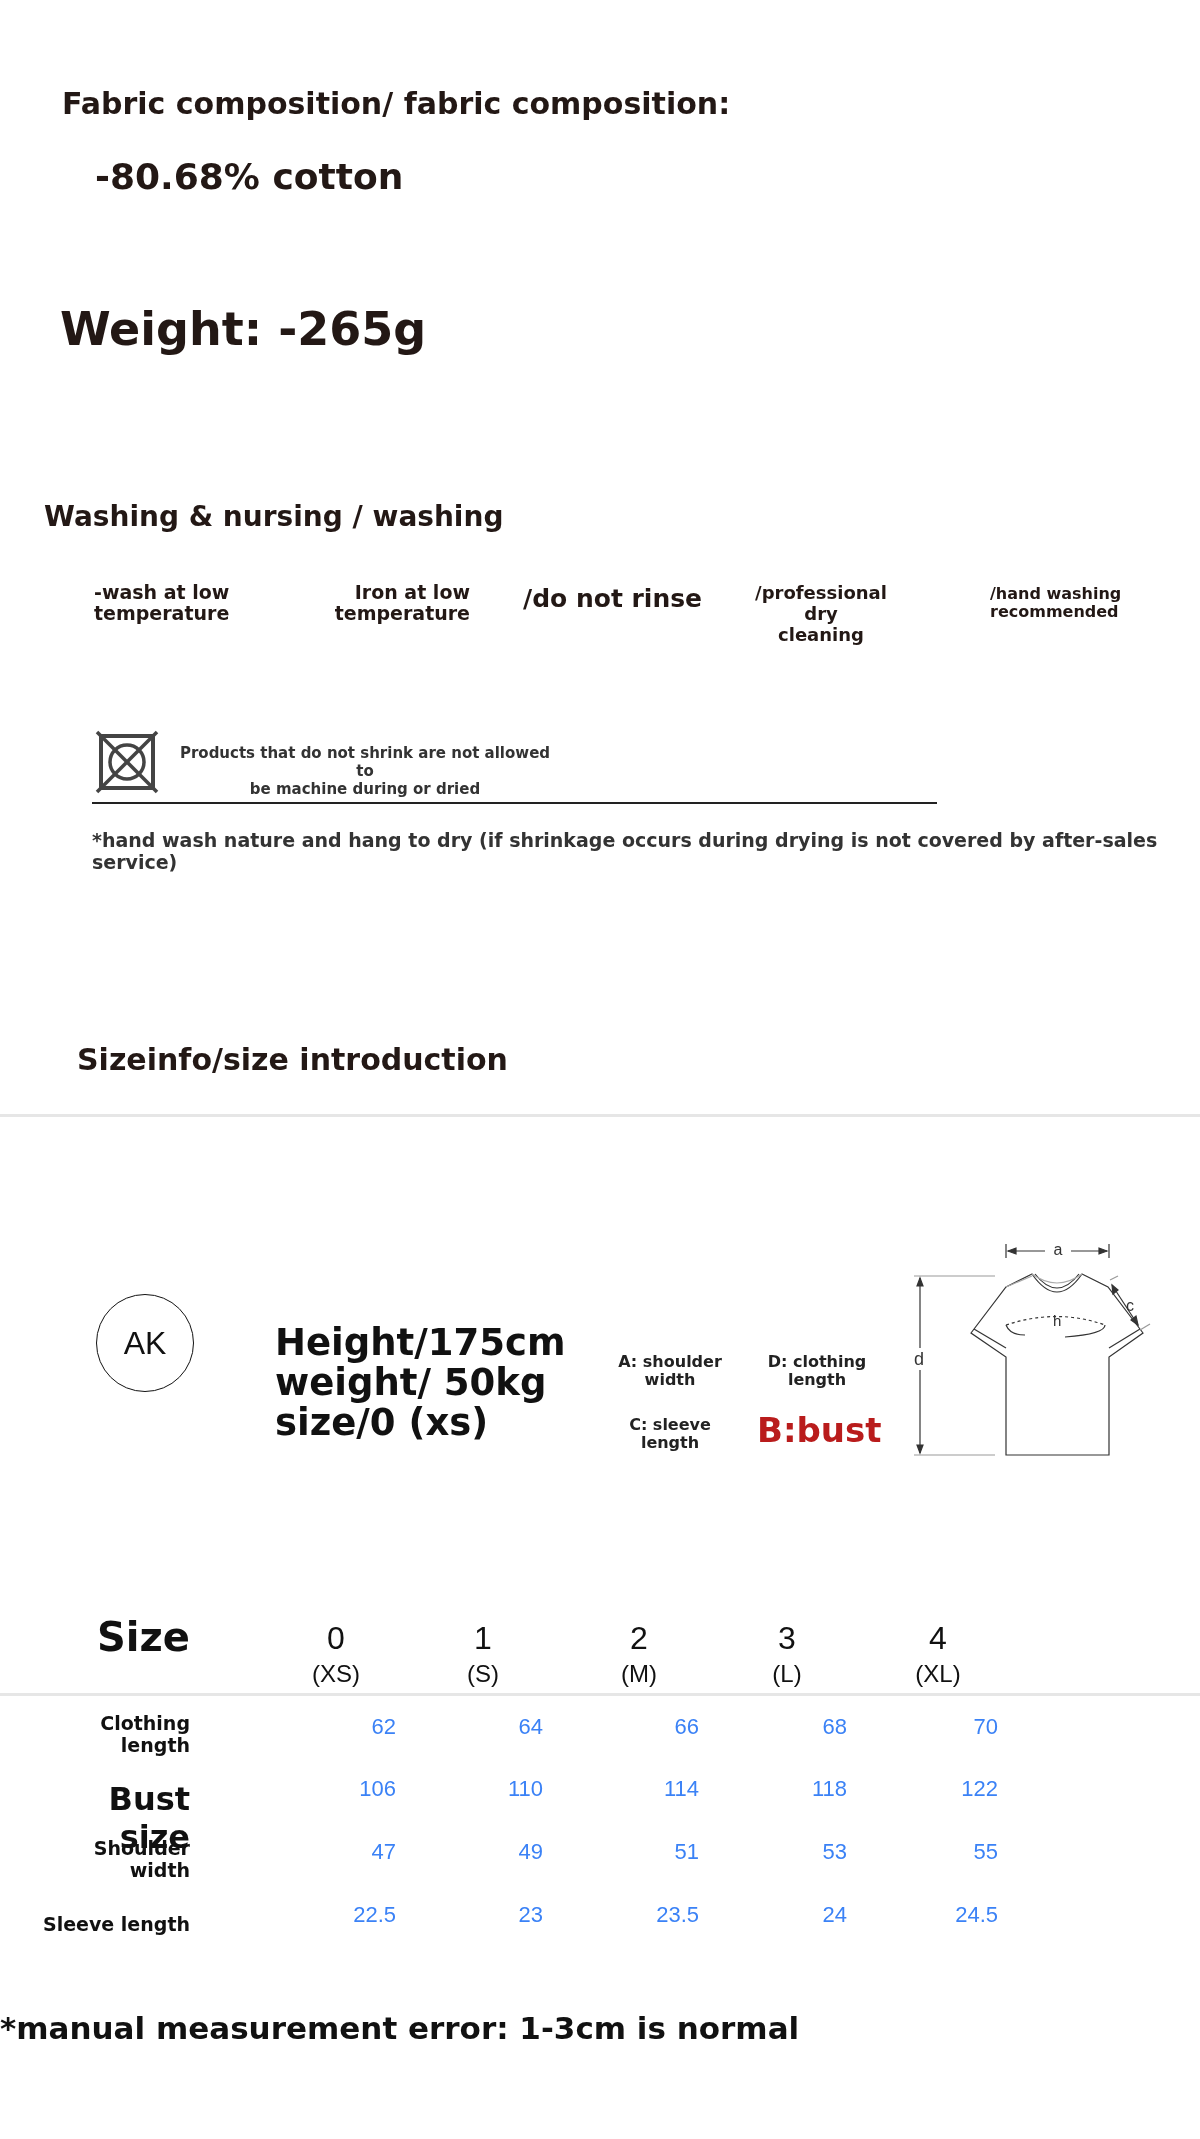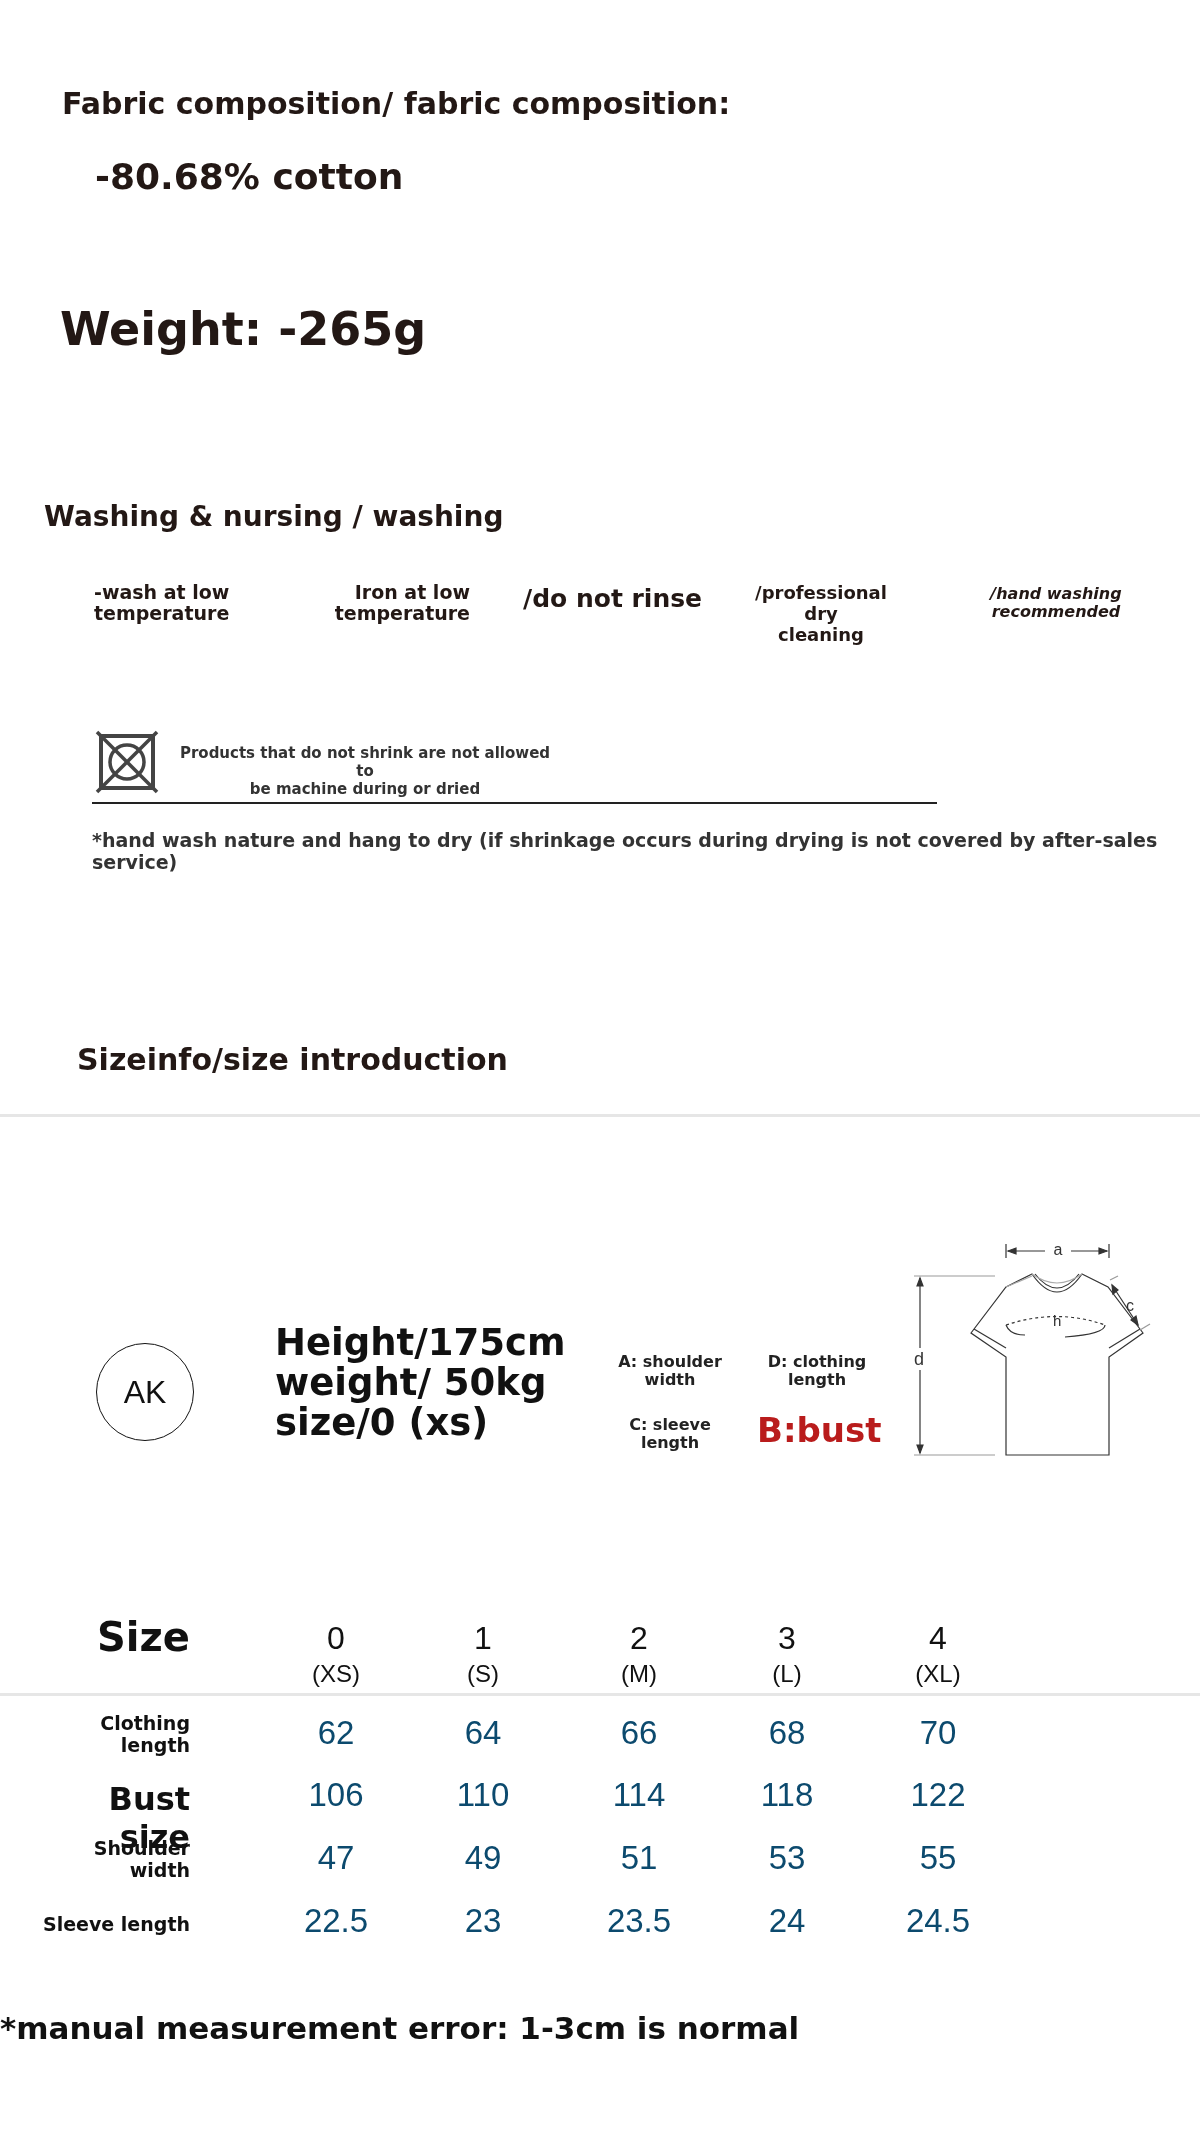--- a/index.html
+++ b/index.html
@@ -11,50 +11,50 @@
   #fabric-title { left: 62px; top: 86px; font-size: 30px; }
   #comp-list { left: 95px; top: 158px; font-size: 36px; line-height: 38px; }
   #weight { left: 60px; top: 302px; font-size: 46px; }
 
   #wash-title { left: 44px; top: 500px; font-size: 28px; }
   .care { top: 582px; font-size: 19px; line-height: 21px; font-weight: bold; color: #231815; }
   #care-0 { left: 94px; text-align: left; }
   #care-1 { left: 330px; width: 140px; text-align: right; }
   #care-2 { left: 523px; top: 588px; font-size: 25px; }
   #care-3 { left: 740px; width: 162px; text-align: center; font-size: 18px; }
-  #care-4 { left: 990px; width: 132px; text-align: center; font-size: 16px; line-height: 18px; top: 585px; font-style: italic; }
+  #care-4 { left: 990px; width: 132px; text-align: left; font-size: 16px; line-height: 18px; top: 585px; }
 
   #no-machine-icon { left: 95px; top: 730px; width: 64px; height: 64px; }
   #no-machine-text { left: 170px; top: 744px; width: 390px; text-align: center; font-size: 15px; line-height: 18px; font-weight: bold; color: #333; }
   #wash-rule { left: 92px; top: 802px; width: 845px; height: 2px; background: #222; }
   #hand-wash-note { left: 92px; top: 829px; font-size: 19px; font-weight: bold; color: #333; }
 
   #size-title { left: 77px; top: 1042px; font-size: 30px; }
   #size-rule { left: 0; top: 1114px; width: 1200px; height: 3px; background: #e6e6e6; }
 
-  #avatar { left: 96px; top: 1343px; width: 98px; height: 98px; border: 1.5px solid #111; border-radius: 50%; box-sizing: border-box;
+  #avatar { left: 96px; top: 1294px; width: 98px; height: 98px; border: 1.5px solid #111; border-radius: 50%; box-sizing: border-box;
             display: flex; align-items: center; justify-content: center; text-align: center; }
   #avatar span { font-family: "Liberation Sans", sans-serif; font-size: 32px; color: #111; }
   #model-info { left: 275px; top: 1323px; font-size: 37px; line-height: 40px; color: #111; }
 
   .legend { font-size: 16px; line-height: 18px; font-weight: bold; color: #222; text-align: center; }
   #legend-a { left: 610px; top: 1353px; width: 120px; }
   #legend-d { left: 757px; top: 1353px; width: 120px; }
   #legend-c { left: 610px; top: 1416px; width: 120px; }
   #legend-b { left: 757px; top: 1411px; width: 120px; font-size: 34px; line-height: 38px; color: #b91c1c; }
 
   #tshirt-diagram { left: 900px; top: 1230px; width: 270px; height: 230px; }
 
   .row-label { left: 30px; width: 160px; text-align: right; font-weight: bold; color: #111; }
   #size-header-label { top: 1614px; left: 60px; width: 130px; font-size: 40px; }
   .size-col { width: 120px; text-align: center; font-family: "Liberation Sans", sans-serif; color: #111; }
   .size-num { top: 1620px; font-size: 32px; }
   .size-code { top: 1660px; font-size: 24px; }
   #table-rule { left: 0; top: 1693px; width: 1200px; height: 3px; background: #e6e6e6; }
-  .cell { width: 120px; text-align: center; font-family: "Liberation Sans", sans-serif; font-size: 33px; color: #0c4a6e; }
+  .cell { width: 120px; text-align: right; font-family: "Liberation Sans", sans-serif; font-size: 22px; color: #3b82f6; }
   .lbl-sm { font-size: 19px; line-height: 22px; }
   .lbl-lg { font-size: 32px; }
 
   #measure-note { left: 0; width: 1200px; top: 2010px; text-align: left; font-size: 31px; font-weight: bold; color: #111; }
 </style>
 </head>
 <body>
 
 <div id="fabric-title" class="abs b">Fabric composition/ fabric composition:</div>
 <div id="comp-list" class="abs b">

